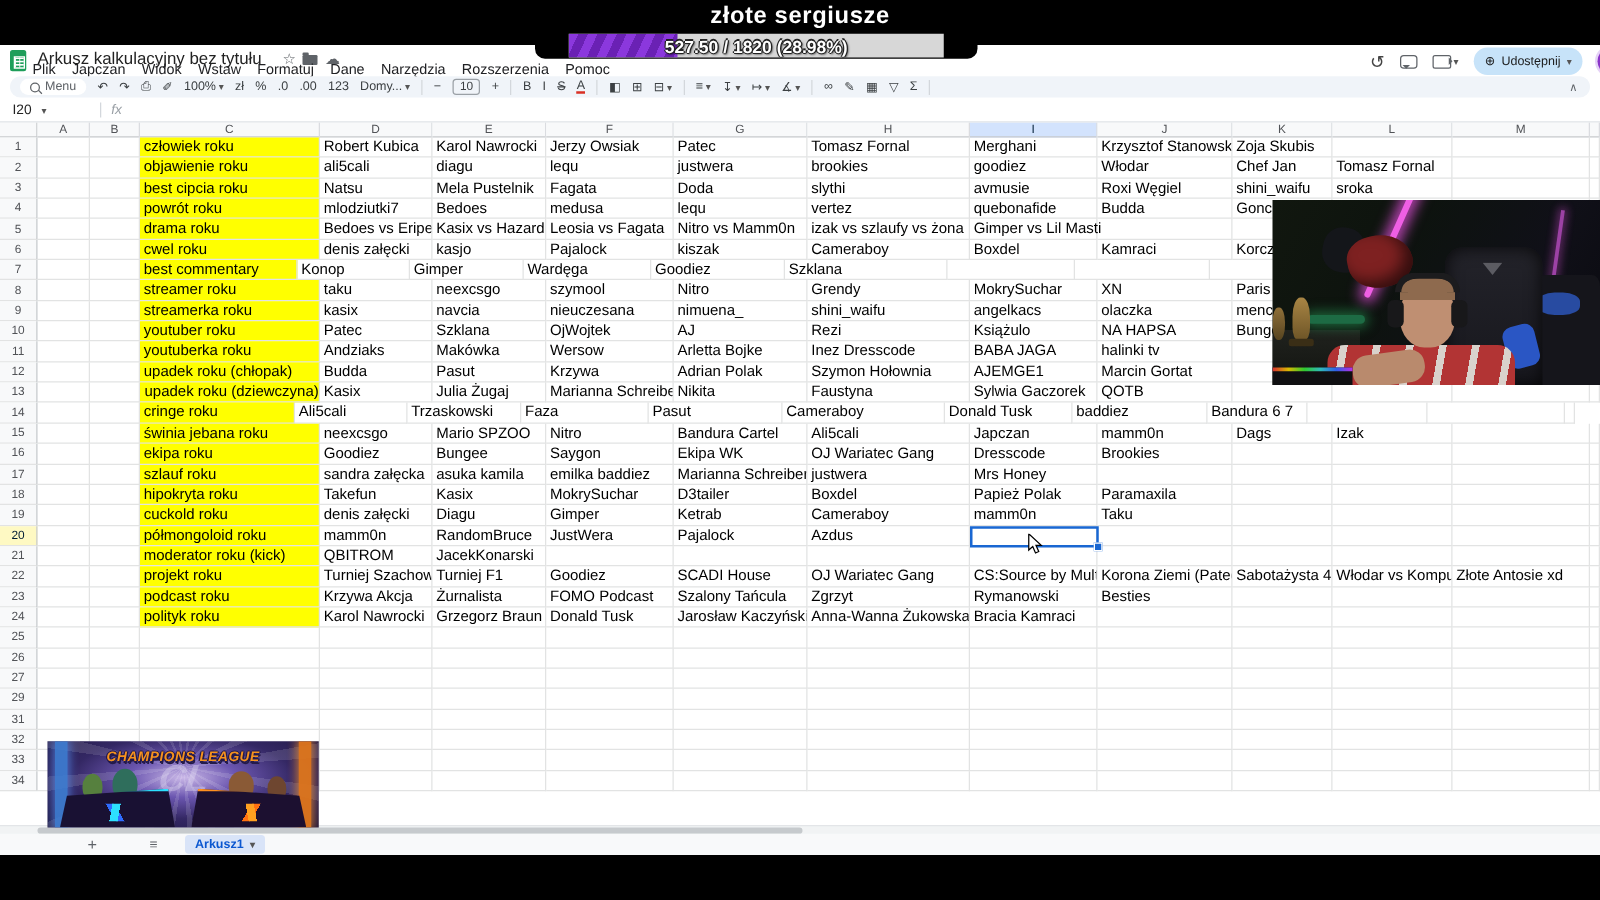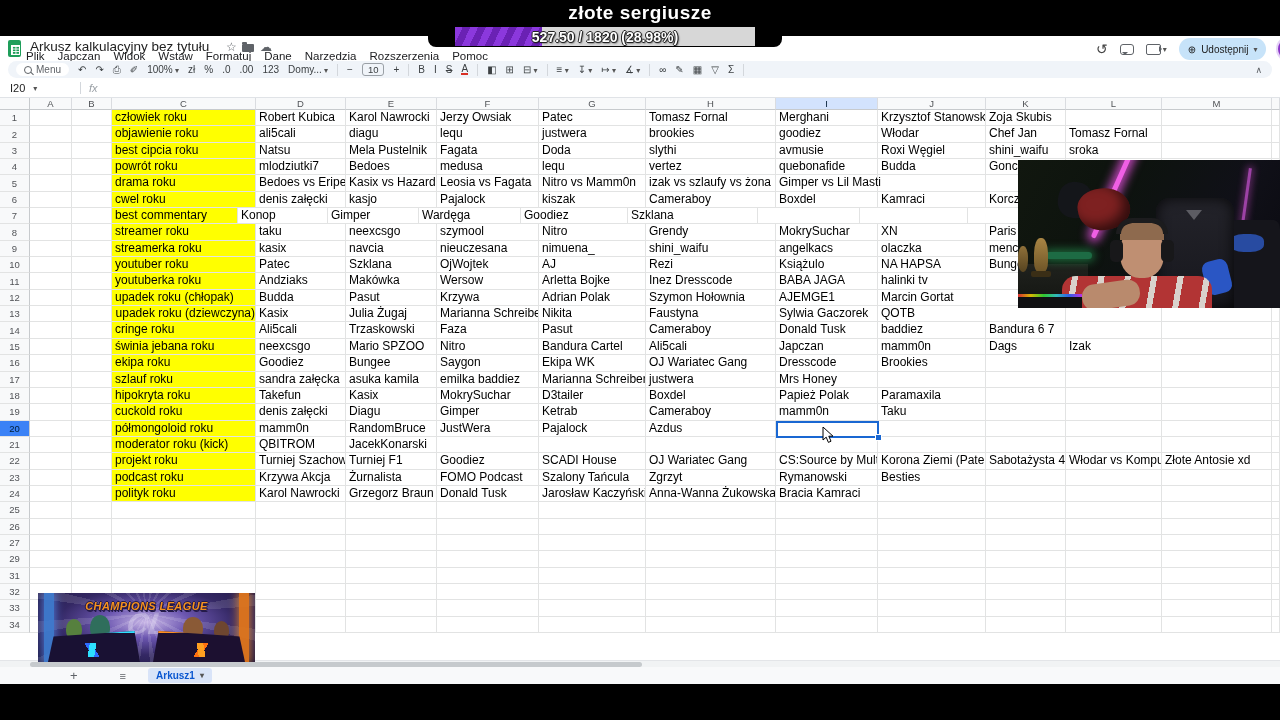--- a/index.html
+++ b/index.html
@@ -65,21 +65,21 @@
   
   #grid{left:0;top:97px;width:1280px;height:563px;background:#fff;overflow:hidden;z-index:2;}
   .g-colhdr-row{display:flex;height:13px;}
   .g-corner{box-sizing:border-box;background:#f8f9fa;border-right:1px solid #c7cacd;border-bottom:1px solid #c7cacd;}
   .g-colhdr{box-sizing:border-box;background:#f8f9fa;border-right:1px solid #dadce0;border-bottom:1px solid #c7cacd;
     font-size:9.5px;color:#515357;display:flex;align-items:center;justify-content:center;}
   .g-colhdr.sel{background:#d3e3fd;color:#001d35;}
   .g-row{display:flex;height:16.35px;}
   .g-num{box-sizing:border-box;background:#f8f9fa;border-right:1px solid #c7cacd;border-bottom:1px solid #e2e3e3;
     font-size:9.5px;color:#515357;display:flex;align-items:center;justify-content:center;}
-  .g-num.sel{background:#3b82f6;color:#001d35;}
+  .g-num.sel{background:#fef9c3;color:#001d35;}
   .g-cell{box-sizing:border-box;border-right:1px solid #e2e3e3;border-bottom:1px solid #e2e3e3;
     font-size:12px;color:#000;line-height:15.5px;padding-left:3px;white-space:nowrap;overflow:hidden;}
   .g-cell.yellow{background:#ffff00;}
   .g-cell.ovf{overflow:visible;position:relative;z-index:2;}
   #selbox{position:absolute;border:2px solid #1967d2;box-sizing:border-box;z-index:6;}
   #selhandle{position:absolute;width:7px;height:7px;background:#1967d2;border:1px solid #fff;box-sizing:border-box;z-index:7;}
 
   
   .hscroll{left:0;top:660px;width:1280px;height:7px;background:#f1f3f4;border-top:1px solid #e3e5e8;z-index:10;}
   .hthumb{position:absolute;left:30px;top:1px;width:612px;height:5px;background:#c6cacd;border-radius:3px;}
@@ -487,21 +487,21 @@
         <div class="g-cell ovf" style="width: 108px;">QOTB</div>
         <div class="g-cell" style="width: 80px;"></div>
         <div class="g-cell" style="width: 96px;"></div>
         <div class="g-cell" style="width: 110px;"></div>
         <div class="g-cell" style="width: 8px;"></div>
       </div>
       <div class="g-row" style="height: 16.35px;">
         <div class="g-num" style="width: 30px;">14</div>
         <div class="g-cell" style="width: 42px;"></div>
         <div class="g-cell" style="width: 40px;"></div>
-        <div class="g-cell yellow" style="width: 144px;">cringe roku</div>
+        <div class="g-cell yellow" style="width: 124px;">cringe roku</div>
         <div class="g-cell" style="width: 90px;">Ali5cali</div>
         <div class="g-cell" style="width: 91px;">Trzaskowski</div>
         <div class="g-cell" style="width: 102px;">Faza</div>
         <div class="g-cell" style="width: 107px;">Pasut</div>
         <div class="g-cell" style="width: 130px;">Cameraboy</div>
         <div class="g-cell" style="width: 102px;">Donald Tusk</div>
         <div class="g-cell" style="width: 108px;">baddiez</div>
         <div class="g-cell ovf" style="width: 80px;">Bandura 6 7</div>
         <div class="g-cell" style="width: 96px;"></div>
         <div class="g-cell" style="width: 110px;"></div>

